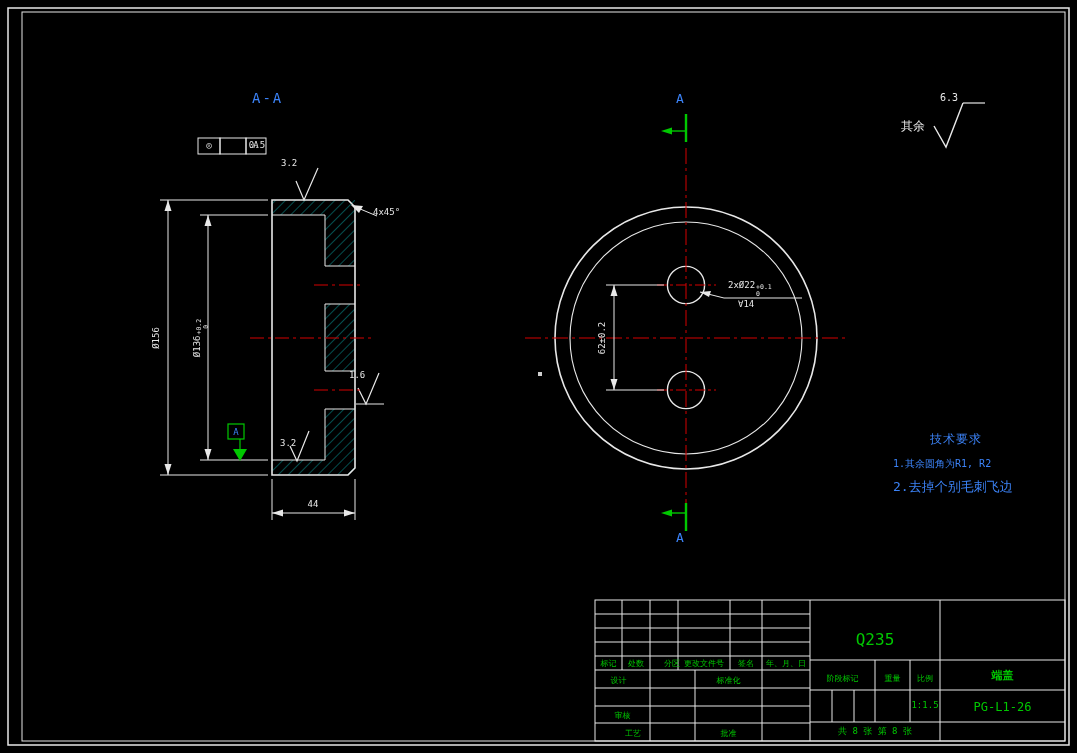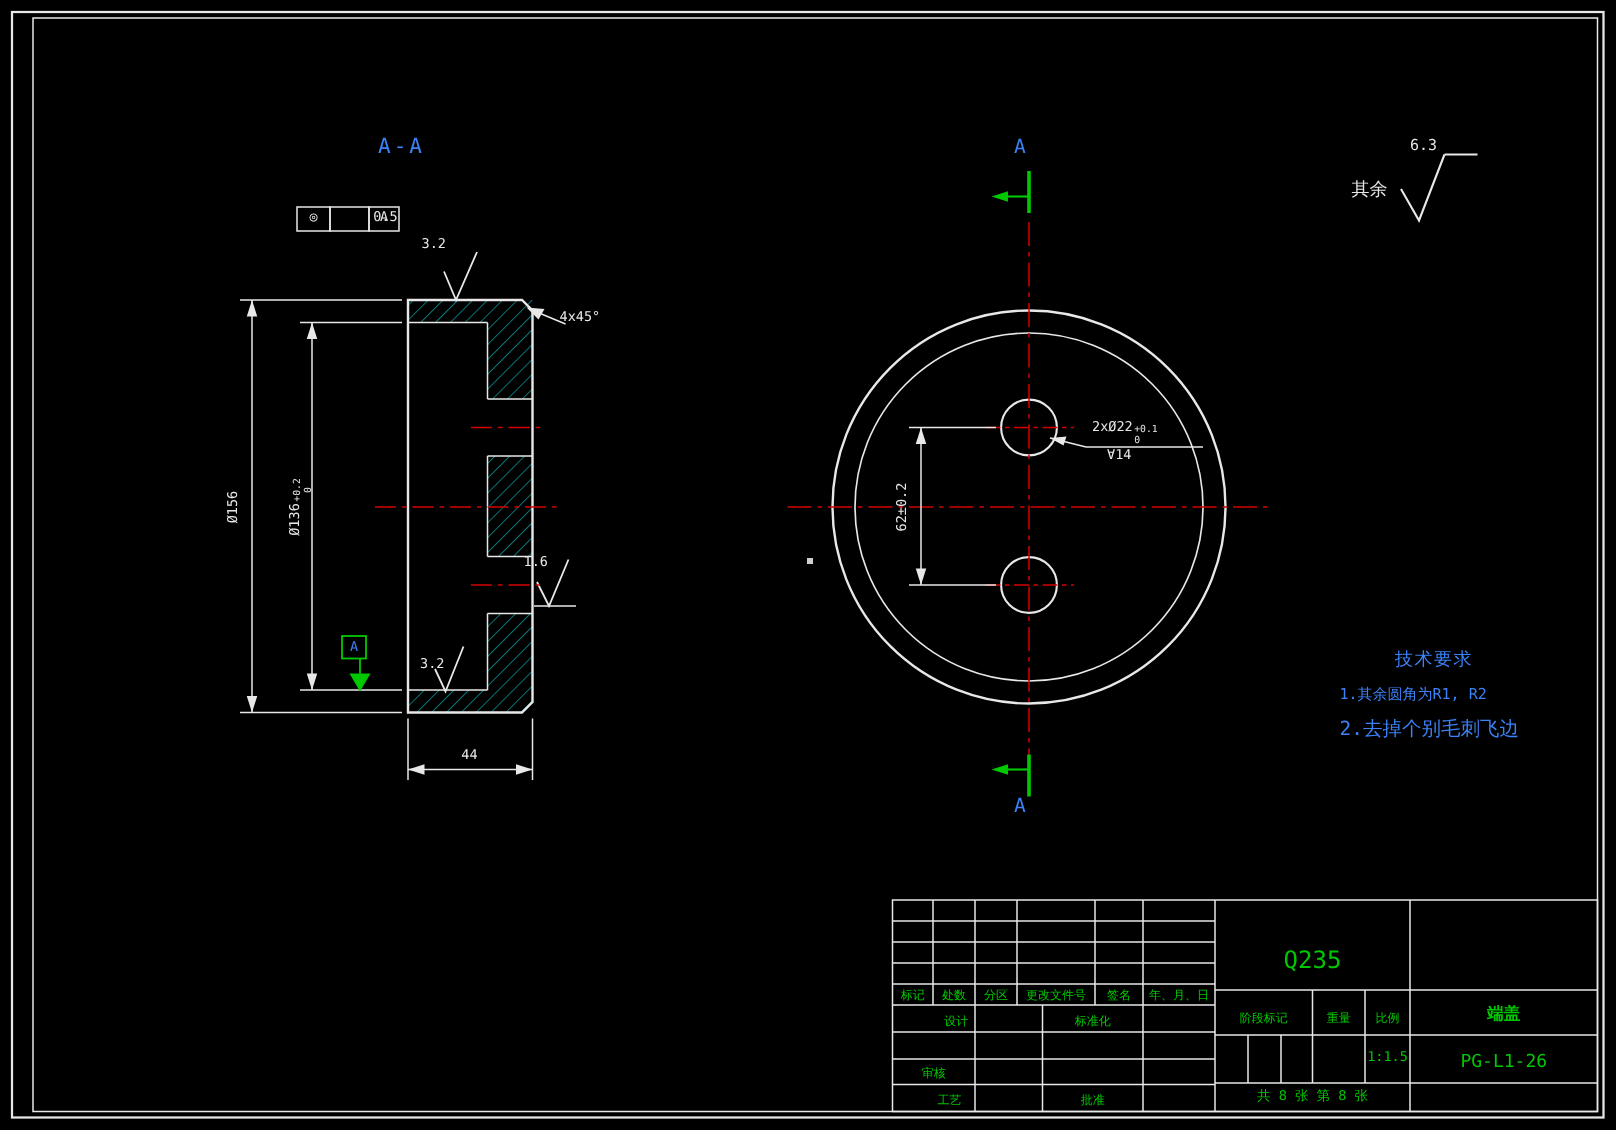--- a/index.html
+++ b/index.html
@@ -223,26 +223,26 @@
 
 <div class="t" style="left:901px;top:120px;font-size:12px;">其余</div>
 <div class="t" style="left:940px;top:92px;font-size:10px;">6.3</div>
 
 <div class="t g" style="left:930px;top:433px;font-size:12px;letter-spacing:1px;">技术要求</div>
 <div class="t g" style="left:893px;top:458px;font-size:10px;">1.其余圆角为R1, R2</div>
 <div class="t g" style="left:893px;top:480px;font-size:13px;">2.去掉个别毛刺飞边</div>
 
 <div class="tb" style="left:595px;top:657px;width:27px;">标记</div>
 <div class="tb" style="left:622px;top:657px;width:28px;">处数</div>
-<div class="tb" style="left:650px;top:657px;width:28px;">分区</div>
+<div class="tb" style="left:650px;top:657px;width:44px;">分区</div>
 <div class="tb" style="left:678px;top:657px;width:52px;">更改文件号</div>
 <div class="tb" style="left:730px;top:657px;width:32px;text-align:center;">签名</div>
 <div class="tb" style="left:762px;top:657px;width:48px;">年、月、日</div>
 
-<div class="tb" style="left:614px;top:673px;width:47px;line-height:15px;">设计</div>
+<div class="tb" style="left:595px;top:673px;width:47px;line-height:15px;font-family:Liberation Mono, monospace;">设计</div>
 <div class="tb" style="left:695px;top:673px;width:67px;line-height:15px;">标准化</div>
 <div class="tb" style="left:595px;top:708px;width:55px;line-height:15px;">审核</div>
 <div class="tb" style="left:595px;top:726px;width:76px;line-height:15px;">工艺</div>
 <div class="tb" style="left:695px;top:726px;width:67px;line-height:15px;">批准</div>
 
 <div class="tb" style="left:810px;top:622px;width:130px;font-size:16px;line-height:16px;margin-top:10px;">Q235</div>
 
 <div class="tb" style="left:810px;top:672px;width:65px;">阶段标记</div>
 <div class="tb" style="left:875px;top:672px;width:35px;">重量</div>
 <div class="tb" style="left:910px;top:672px;width:30px;">比例</div>

